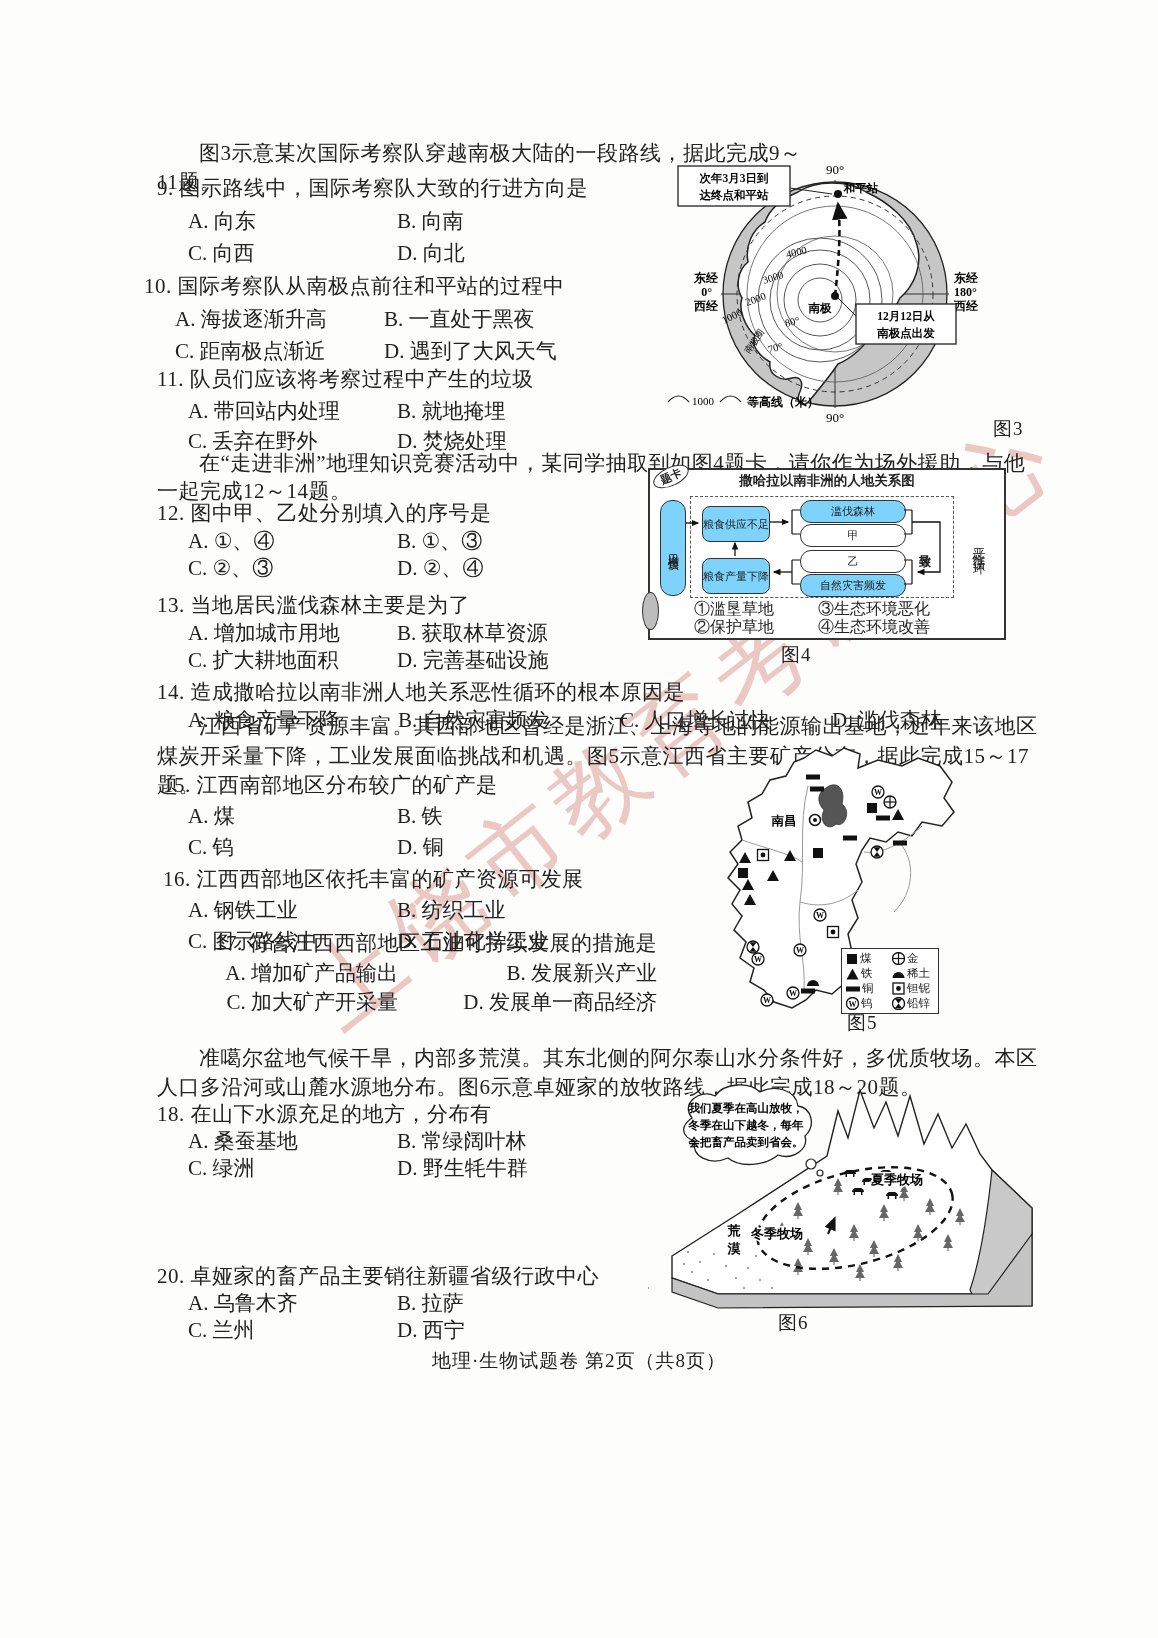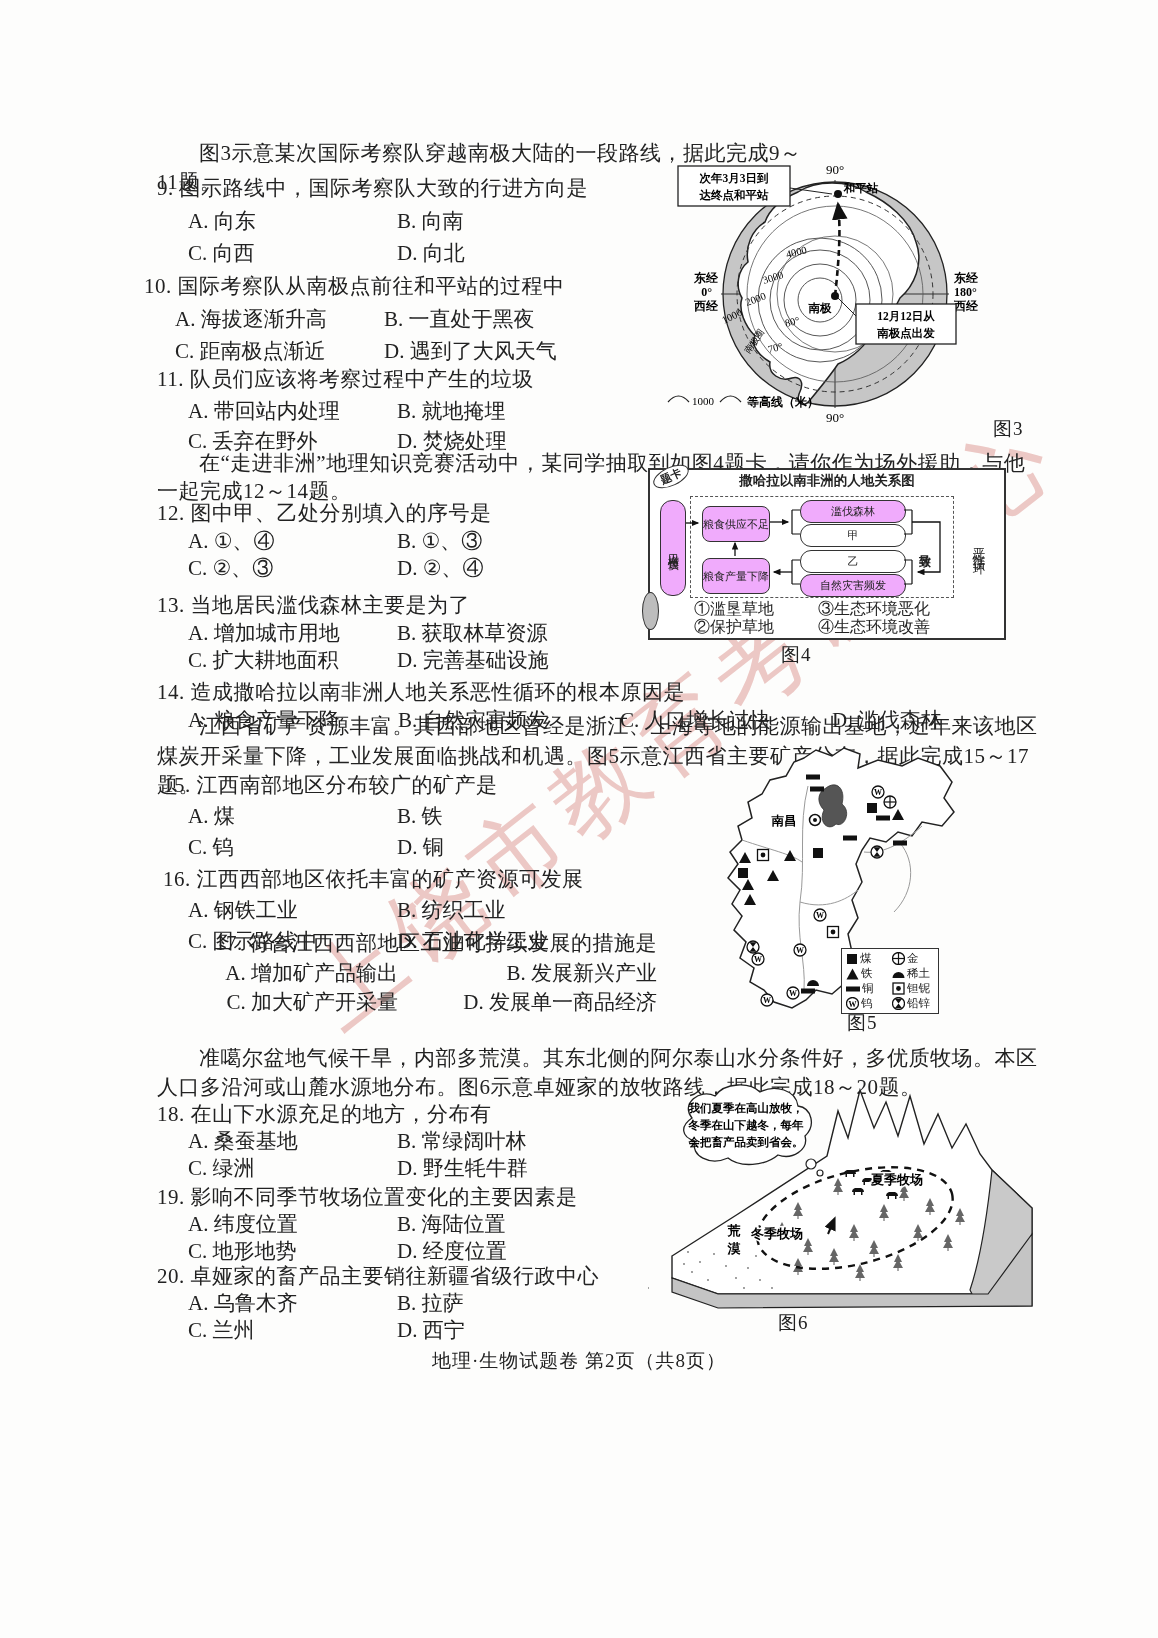--- a/index.html
+++ b/index.html
@@ -22,21 +22,21 @@
   
   .card{position:absolute;border:2px solid #333;background:#fff;}
   .card .title{position:absolute;left:0;right:0;top:2px;text-align:center;font-weight:bold;font-size:13.5px;}
   .card .tag{position:absolute;left:2px;top:-3px;border:1.5px solid #333;border-radius:50%;
              padding:1px 7px;font-size:11px;font-weight:bold;transform:rotate(-25deg);background:#fff;}
   .dashedbox{position:absolute;border:1.5px dashed #555;}
   .vbox{position:absolute;writing-mode:vertical-rl;text-orientation:upright;text-align:center;
         font-size:11px;letter-spacing:1px;}
   .nodebox{position:absolute;display:flex;align-items:center;justify-content:center;text-align:center;
            font-size:11px;line-height:13px;border:1.3px solid #333;}
-  .gray{background:#f0abfc;}
+  .gray{background:#7dd3fc;}
   .stadium{border-radius:11px;}
   .choice{position:absolute;font-size:16px;line-height:17.5px;white-space:nowrap;}
   .scroll{position:absolute;width:15px;height:36px;border:1.5px solid #333;border-radius:50%;background:#bdbdbd;}
   
   .legend5{position:absolute;border:1.5px solid #333;background:#fff;padding:2px 4px;
            display:grid;grid-template-columns:46px 1fr;font-size:11.5px;line-height:15px;}
   .legitem{display:flex;align-items:center;gap:2px;white-space:nowrap;}
   svg text{font-family:"Liberation Serif","DejaVu Serif",serif;}
 </style>
 </head>
@@ -144,29 +144,20 @@
   <div class="abs q s4" style="left:157px;top:1101px;width:500px;">
     <div class="qt"><span>18.</span> <span>在山下水源充足的地方，分布有</span></div>
     <div class="opts">
       <span>A. 桑蚕基地</span>
         <span>B. 常绿阔叶林</span>
       <span>C. 绿洲</span>
         <span>D. 野生牦牛群</span>
     </div>
   </div>
 
-  <div class="abs q s4" style="left:157px;top:1184px;width:500px;">
-    <div class="qt"><span>19.</span> <span>影响不同季节牧场位置变化的主要因素是</span></div>
-    <div class="opts">
-      <span>A. 纬度位置</span>
-        <span>B. 海陆位置</span>
-      <span>C. 地形地势</span>
-        <span>D. 经度位置</span>
-    </div>
-  </div>
 
   <div class="abs q s4" style="left:157px;top:1263px;width:500px;">
     <div class="qt"><span>20.</span> <span>卓娅家的畜产品主要销往新疆省级行政中心</span></div>
     <div class="opts">
       <span>A. 乌鲁木齐</span>
         <span>B. 拉萨</span>
       <span>C. 兰州</span>
         <span>D. 西宁</span>
     </div>
   </div>

